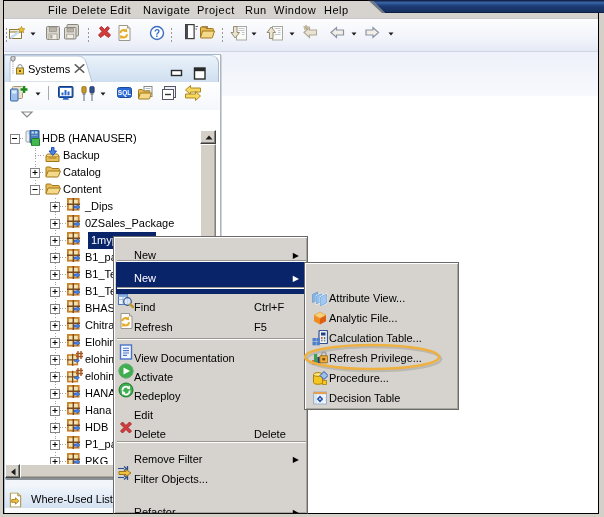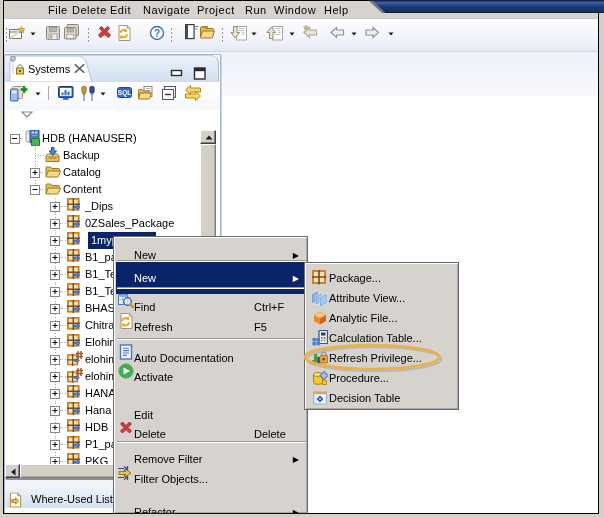--- a/index.html
+++ b/index.html
@@ -569,27 +569,33 @@
         <use href="#s-refresh"></use>
       </svg>
       <span class="txt">Refresh</span>
       <span class="accel">F5</span>
     </div>
   <div class="msep" style="top:100.5px"></div>
   <div class="mi" style="top:105px">
       <svg class="ico" viewBox="0 0 16 16">
         <use href="#s-doc"></use>
       </svg>
-      <span class="txt">Auto Documentation</span>
+      <span class="txt">View Documentation</span>
     </div>
   <div class="mi" style="top:124px">
       <svg class="ico" viewBox="0 0 16 16">
         <use href="#s-act"></use>
       </svg>
       <span class="txt">Activate</span>
+    </div>
+  <div class="mi" style="top:143px">
+      <svg class="ico" viewBox="0 0 16 16">
+        <use href="#s-red"></use>
+      </svg>
+      <span class="txt">Redeploy</span>
     </div>
   <div class="mi" style="top:162px">
       <span class="txt">Edit</span>
     </div>
   <div class="mi" style="top:181px">
       <svg class="ico" viewBox="0 0 16 16">
         <use href="#s-del"></use>
       </svg>
       <span class="txt">Delete</span>
       <span class="accel">Delete</span>
@@ -604,26 +610,20 @@
         <use href="#s-filt"></use>
       </svg>
       <span class="txt">Filter Objects...</span>
     </div>
   <div class="mi" style="top:259px">
       <span class="txt">Refactor</span>
       <span class="arrow">▶</span>
     </div>
 </div>
 <div class="abs menu" id="smenu">
-  <div class="si" style="top:5px">
-      <svg class="ico" viewBox="0 0 16 16">
-        <use href="#s-pkg"></use>
-      </svg>
-      <span class="txt">Package...</span>
-    </div>
   <div class="si" style="top:25px">
       <svg class="ico" viewBox="0 0 16 16">
         <use href="#s-attr"></use>
       </svg>
       <span class="txt">Attribute View...</span>
     </div>
   <div class="si" style="top:45px">
       <svg class="ico" viewBox="0 0 16 16">
         <use href="#s-anav"></use>
       </svg>

